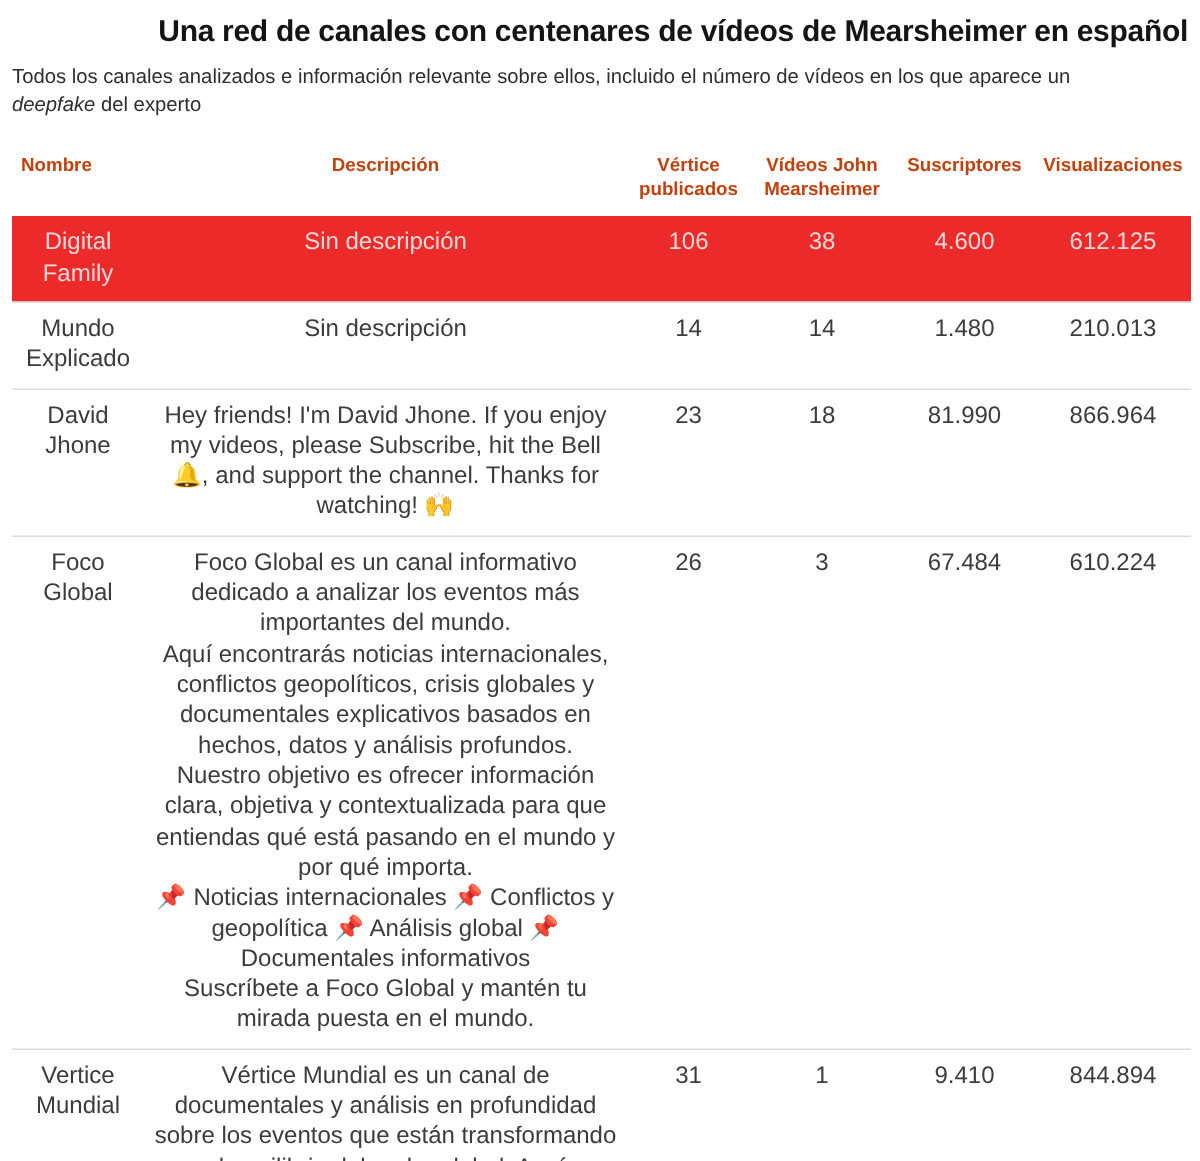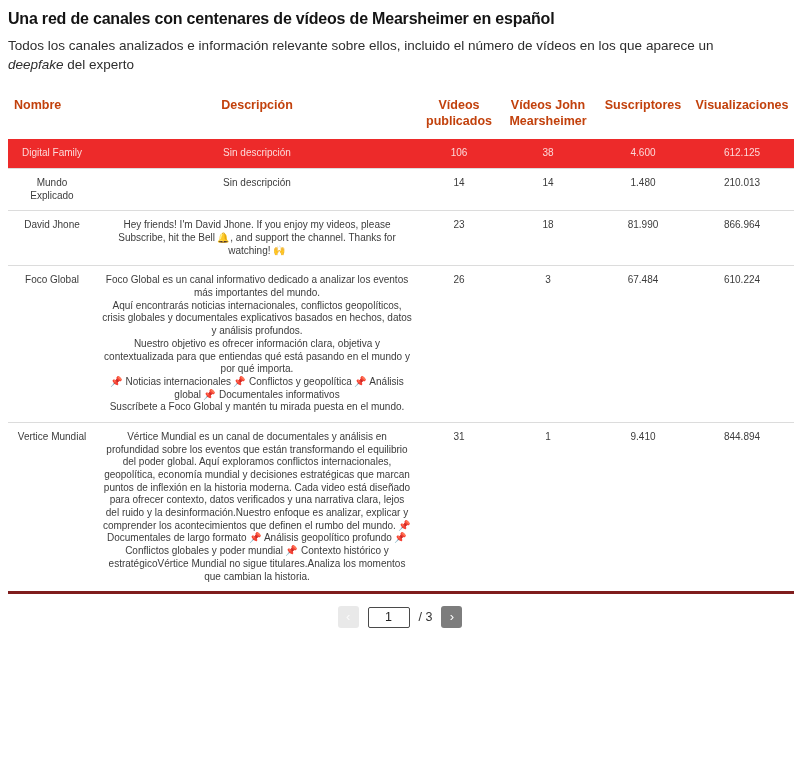--- a/index.html
+++ b/index.html
@@ -6,21 +6,21 @@
   * { box-sizing:border-box; }
   html,body { margin:0; padding:0; }
   body {
     width:800px; height:774px; overflow:hidden;
     background:#ffffff; color:#2b2b2b;
     font-family:"Liberation Sans", sans-serif;
     padding:8px 8px 0 8px;
   }
   h1.page-title {
     margin:2px 0 9px 0;
-    font-size:16px; font-weight:700; color:#141414; letter-spacing:-0.2px;
+    font-size:20px; font-weight:700; color:#141414; letter-spacing:-0.2px;text-align:right;
   }
   p.page-subtitle {
     margin:0 0 16px 0; max-width:748px;
     font-size:13.5px; line-height:1.4; color:#2e2e2e;
   }
   p.page-subtitle em { font-style:italic; }
 
   table.channels {
     width:786px; border-collapse:collapse; table-layout:fixed;
   }
@@ -29,21 +29,21 @@
   col.c-vp   { width:82px; }
   col.c-vjm  { width:96px; }
   col.c-sub  { width:94px; }
   col.c-vis  { width:104px; }
   th {
     font-size:12.5px; font-weight:700; color:#c2410c;
     padding:6px 4px 10px 4px; vertical-align:top; text-align:center; line-height:1.3;
   }
   th.h-name { text-align:left; padding-left:6px; }
   td {
-    font-size:10px; color:#3c3c3c; line-height:1.27;
+    font-size:16px; color:#3c3c3c; line-height:1.27;
     padding:8px 6px; vertical-align:top; text-align:center;
     border-top:1px solid #dcdcdc;
   }
   tbody tr:first-child td { border-top:none; }
   tbody tr:last-child td { border-bottom:3px solid #7f1d1d; }
   td.desc { white-space:pre-line; }
   tr.highlight td {
     background:var(--red);
     color:rgba(255,255,255,0.82);
     border-top:none;
@@ -81,21 +81,21 @@
       <col class="c-desc">
       <col class="c-vp">
       <col class="c-vjm">
       <col class="c-sub">
       <col class="c-vis">
   </colgroup>
   <thead>
     <tr>
       <th class="h-name">Nombre</th>
       <th>Descripción</th>
-      <th>Vídeos publicados</th>
+      <th>Vértice publicados</th>
       <th>Vídeos John Mearsheimer</th>
       <th>Suscriptores</th>
       <th>Visualizaciones</th>
     </tr>
   </thead>
   <tbody>
     <tr class="highlight">
       <td>Digital Family</td>
       <td class="desc">Sin descripción</td>
       <td>106</td>

